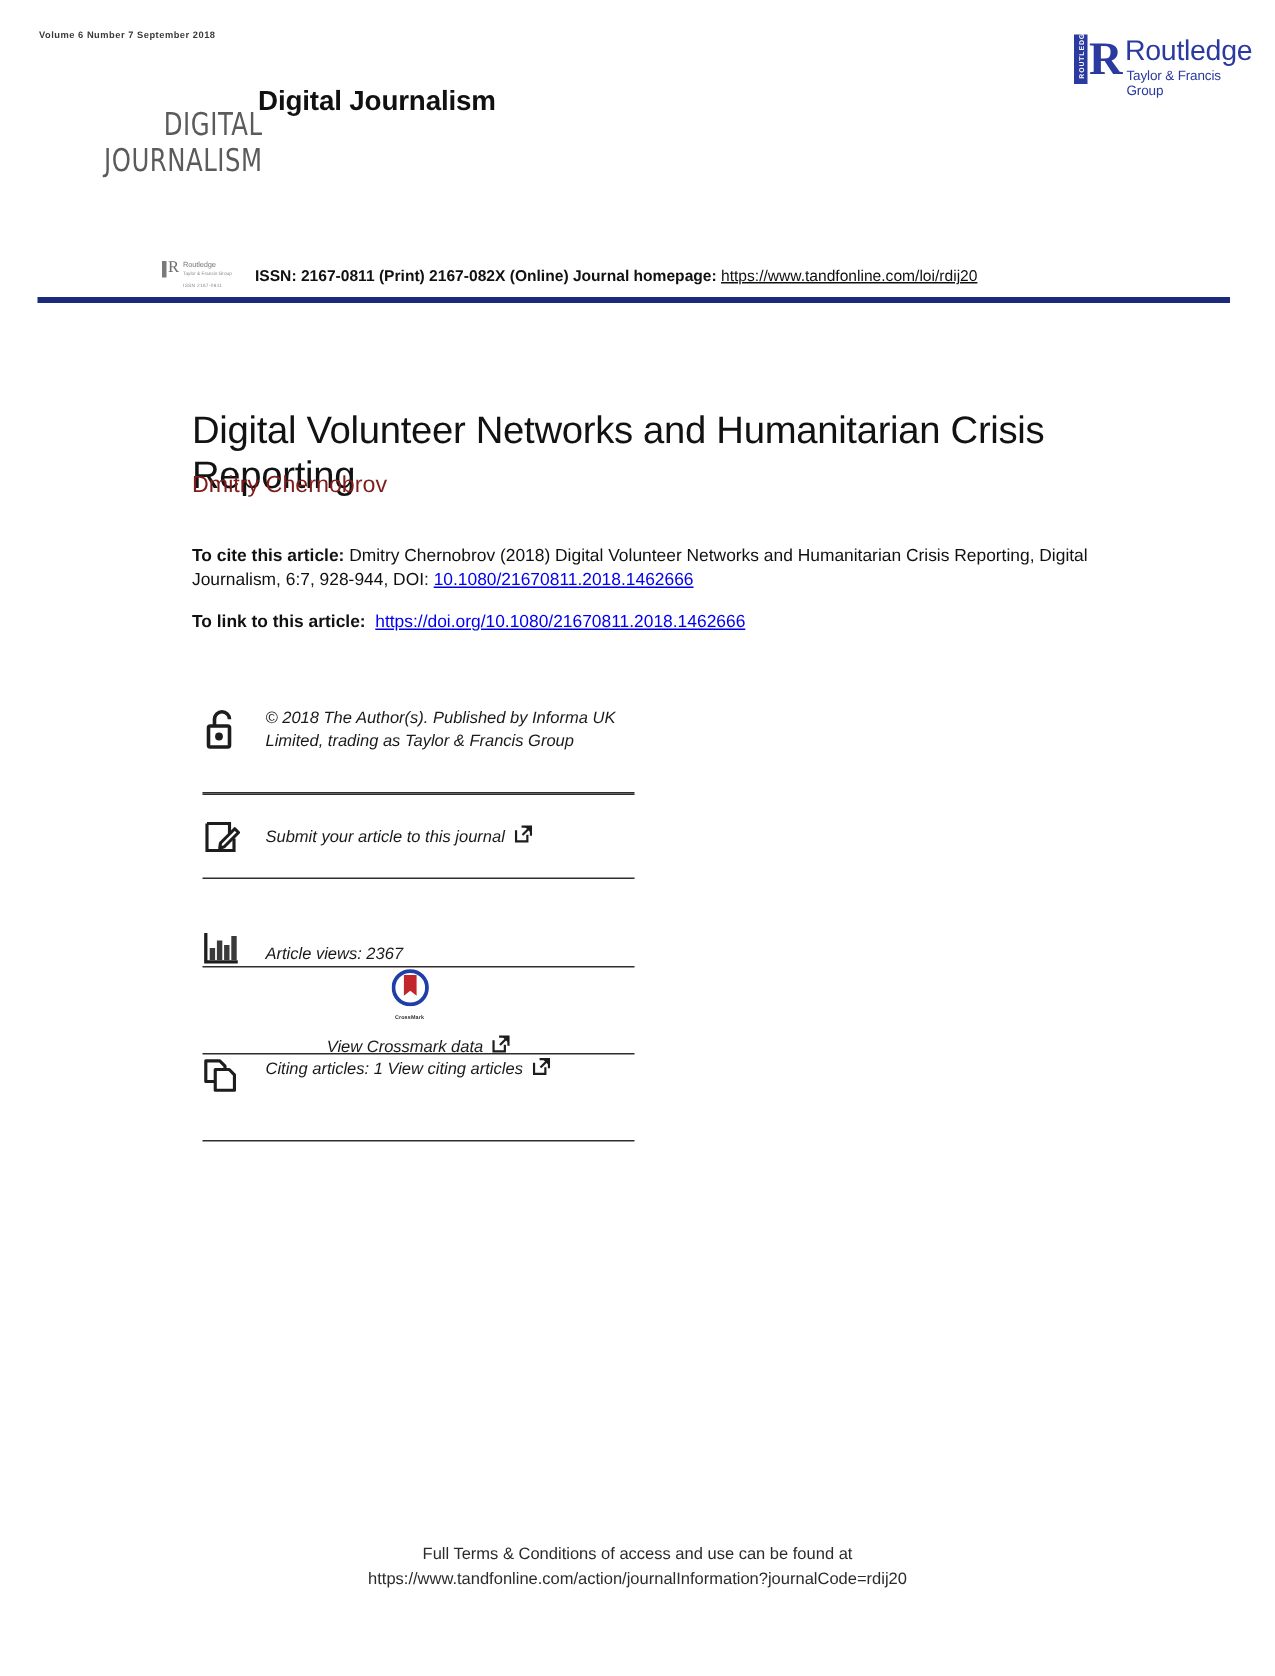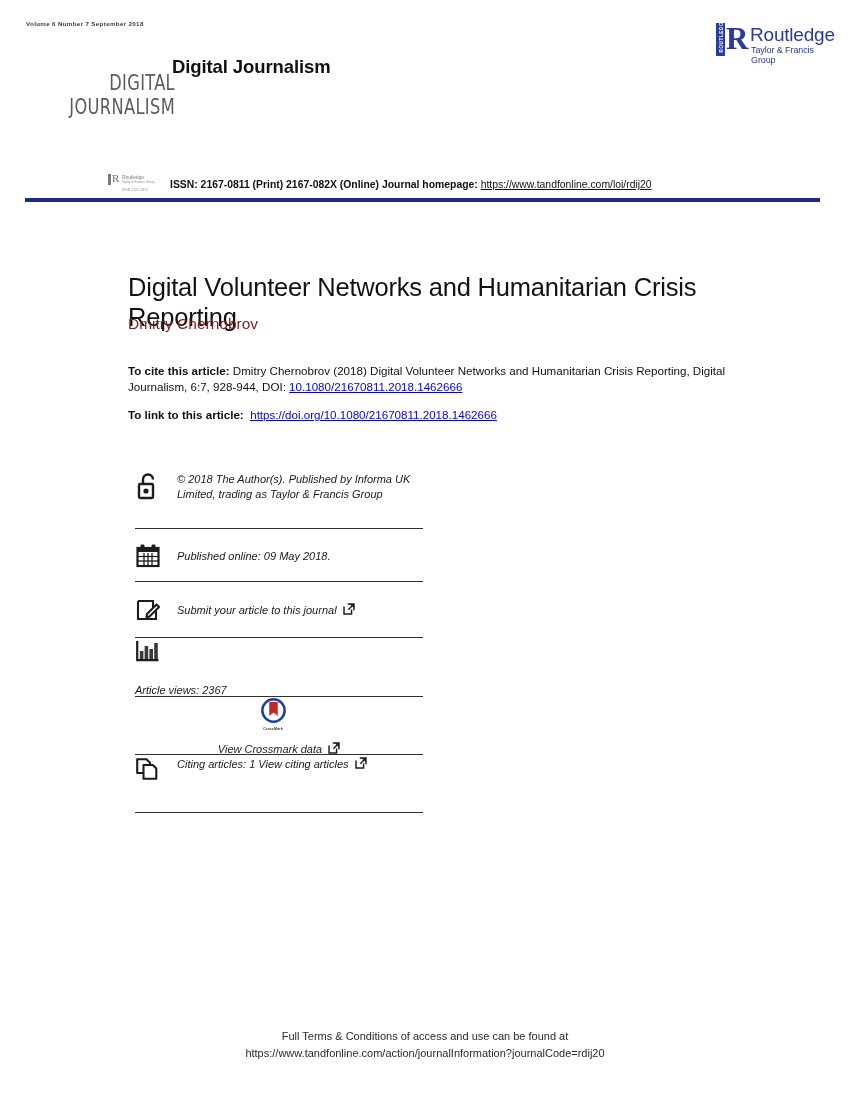--- a/index.html
+++ b/index.html
@@ -346,38 +346,20 @@
         <svg width="26" height="30" viewBox="0 0 26 30" aria-hidden="true">
           <path d="M8 13 V8.5 a5 5 0 0 1 10 0" fill="none" stroke="#1d1d1d" stroke-width="2.4"></path>
           <rect x="4" y="13" width="14" height="14" rx="1.2" fill="none" stroke="#1d1d1d" stroke-width="2.4"></rect>
           <circle cx="11" cy="20" r="2.6" fill="#1d1d1d"></circle>
         </svg>
       </div>
       <div class="meta-text" style="width:248px;">© 2018 The Author(s). Published by Informa UK Limited, trading as Taylor &amp; Francis Group</div>
     </div>
     <div class="divider"></div>
 
-    <div class="meta-row" style="height:52px; align-items:center;">
-      <div class="meta-icon">
-        <svg width="26" height="26" viewBox="0 0 26 26" aria-hidden="true">
-          <rect x="2.5" y="5" width="21" height="18" fill="none" stroke="#1d1d1d" stroke-width="2.2"></rect>
-          <rect x="2.5" y="5" width="21" height="4" fill="#1d1d1d"></rect>
-          <rect x="5.5" y="1.5" width="4" height="5" rx="1.2" fill="#1d1d1d"></rect>
-          <rect x="16.5" y="1.5" width="4" height="5" rx="1.2" fill="#1d1d1d"></rect>
-          <g stroke="#1d1d1d" stroke-width="1.3">
-            <line x1="9" y1="10" x2="9" y2="23"></line>
-            <line x1="13" y1="10" x2="13" y2="23"></line>
-            <line x1="17" y1="10" x2="17" y2="23"></line>
-            <line x1="2.5" y1="13.5" x2="23.5" y2="13.5"></line>
-            <line x1="2.5" y1="18" x2="23.5" y2="18"></line>
-          </g>
-        </svg>
-      </div>
-      <div class="meta-text">Published online: 09 May 2018.</div>
-    </div>
     <div class="divider"></div>
 
     <div class="meta-row" style="height:55px; align-items:center;">
       <div class="meta-icon">
         <svg width="26" height="26" viewBox="0 0 26 26" aria-hidden="true">
           <path d="M3 4 H18 V11 M3 4 V22 H21 V14" fill="none" stroke="#1d1d1d" stroke-width="2.1"></path>
           <path d="M12 17 L21.5 7.5 L24 10 L14.5 19.5 L11.5 20.5 Z" fill="none" stroke="#1d1d1d" stroke-width="2.1" stroke-linejoin="round"></path>
         </svg>
       </div>
       <div class="meta-text">
@@ -387,21 +369,21 @@
             <path d="M1.2 4 V12.8 H10 V7.6" fill="none" stroke="#1d1d1d" stroke-width="1.7"></path>
             <path d="M5.5 1.2 H12.8 V8.4" fill="none" stroke="#1d1d1d" stroke-width="1.7"></path>
             <path d="M6.2 7.8 L12.6 1.4" fill="none" stroke="#1d1d1d" stroke-width="1.7"></path>
             <path d="M12.9 1.1 L12.9 6.2 L7.8 1.1 Z" fill="#1d1d1d"></path>
           </svg>
         </span>
       </div>
     </div>
     <div class="divider"></div>
 
-    <div class="meta-row" style="height:58px; align-items:flex-start;flex-direction:column;">
+    <div class="meta-row" style="height:58px; align-items:flex-end;">
       <div class="meta-icon">
         <svg width="26" height="24" viewBox="0 0 26 24" aria-hidden="true">
           <path d="M2.2 2 V21.2 H23.5" fill="none" stroke="#1d1d1d" stroke-width="2.2"></path>
           <rect x="4.8" y="12" width="3.6" height="8" fill="#3a3a3a"></rect>
           <rect x="9.6" y="7" width="3.6" height="13" fill="#3a3a3a"></rect>
           <rect x="14.4" y="10" width="3.6" height="10" fill="#3a3a3a"></rect>
           <rect x="19.2" y="4" width="3.6" height="16" fill="#3a3a3a"></rect>
         </svg>
       </div>
       <div class="meta-text">Article views: 2367</div>

